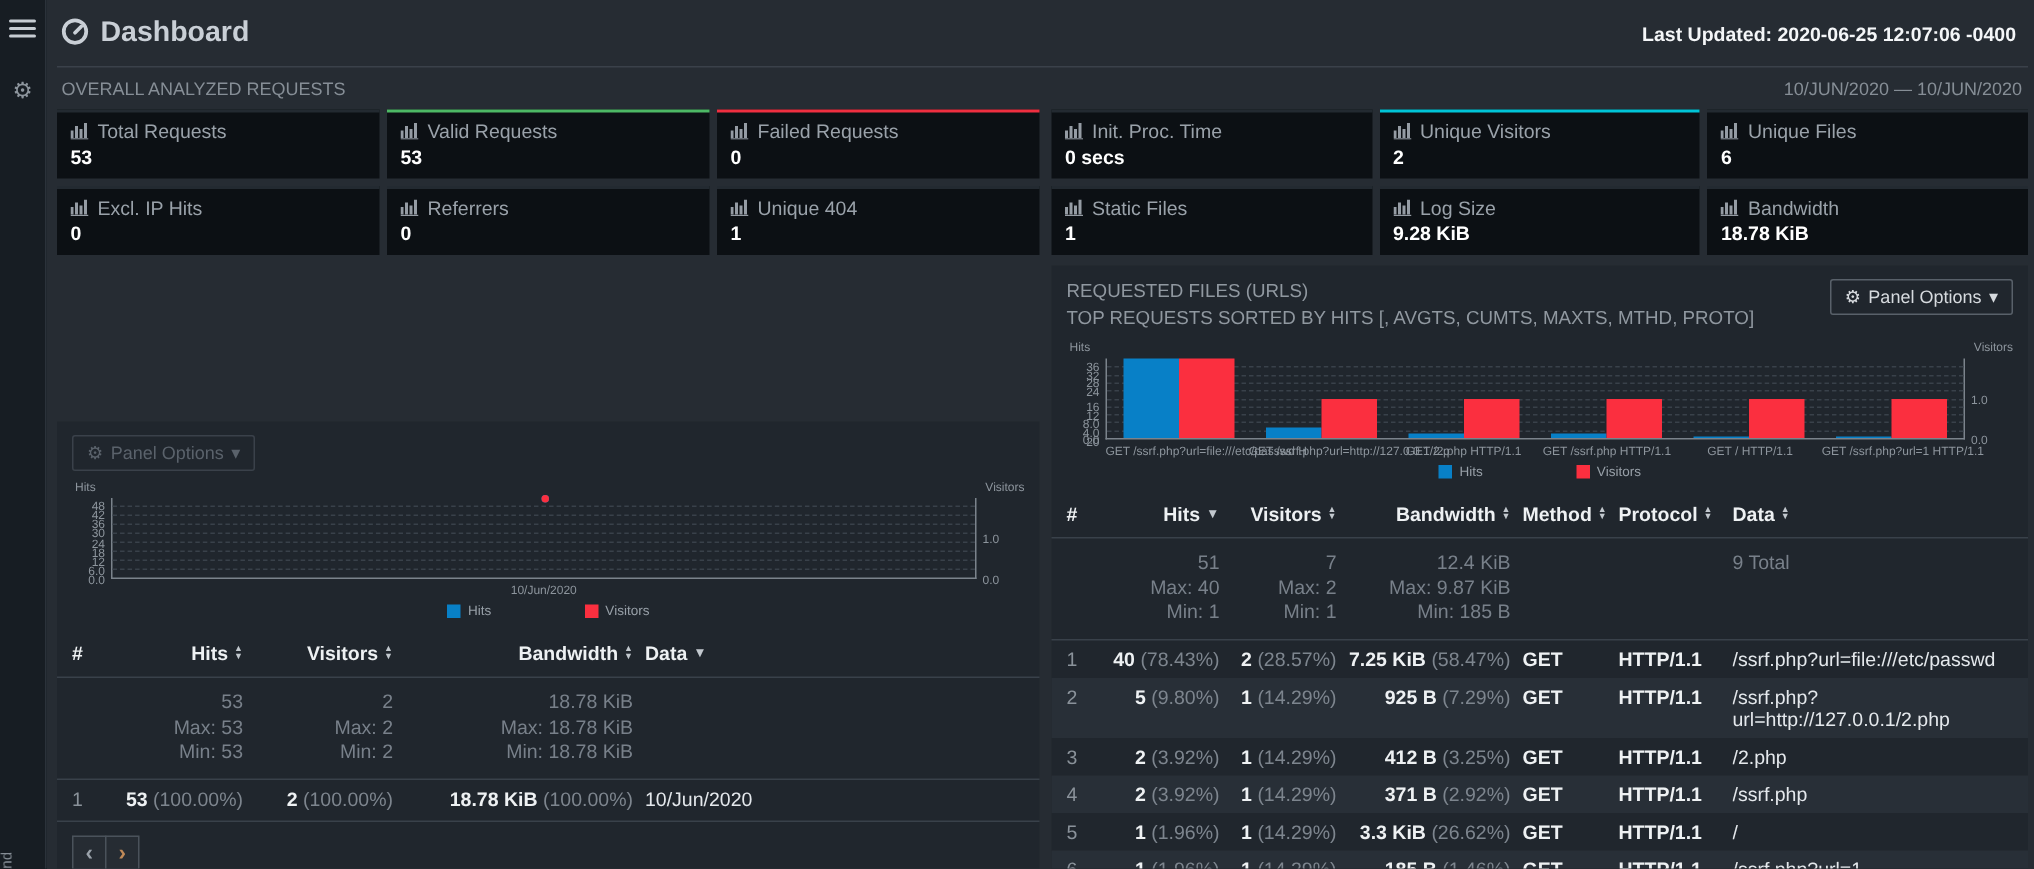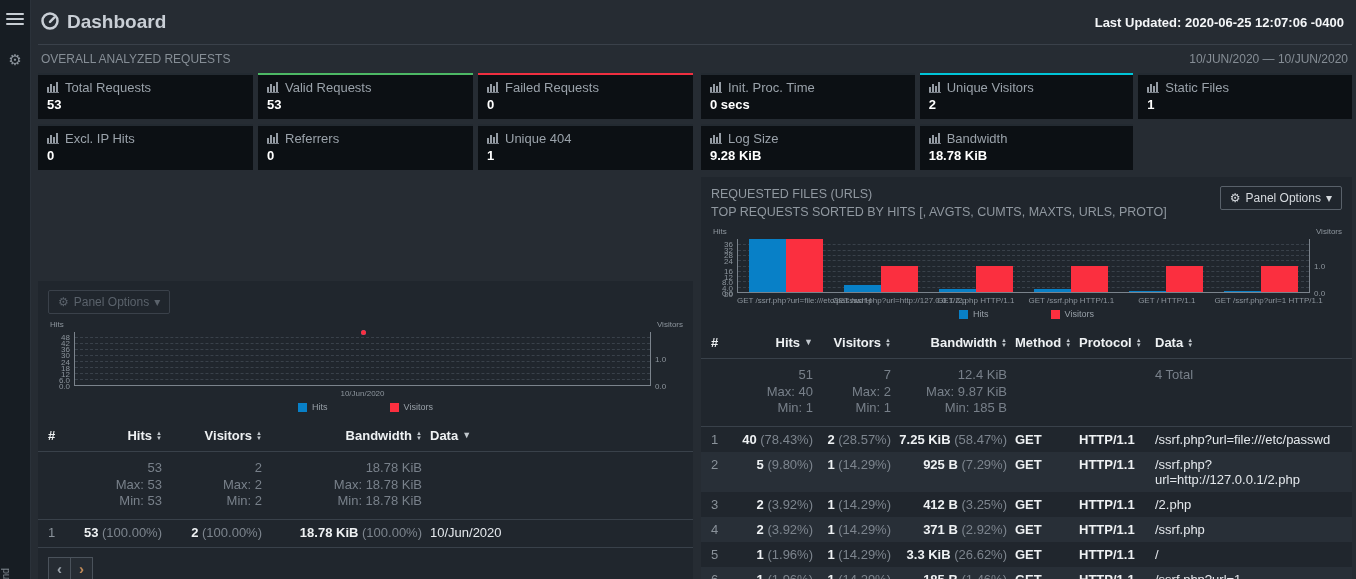--- a/index.html
+++ b/index.html
@@ -216,20 +216,33 @@
         </div>
         <div class="tile">
           <div class="lbl">
             <svg width="12" height="11" viewBox="0 0 12 11">
               <rect x="0" y="5" width="2" height="5" fill="#959ca4"></rect>
               <rect x="3" y="2" width="2" height="8" fill="#959ca4"></rect>
               <rect x="6" y="4" width="2" height="6" fill="#959ca4"></rect>
               <rect x="9" y="0" width="2" height="10" fill="#959ca4"></rect>
               <rect x="0" y="10.2" width="12" height="0.9" fill="#959ca4"></rect>
             </svg>
+            <span>Unique Files</span>
+          </div>
+          <div class="val">6</div>
+        </div>
+        <div class="tile">
+          <div class="lbl">
+            <svg width="12" height="11" viewBox="0 0 12 11">
+              <rect x="0" y="5" width="2" height="5" fill="#959ca4"></rect>
+              <rect x="3" y="2" width="2" height="8" fill="#959ca4"></rect>
+              <rect x="6" y="4" width="2" height="6" fill="#959ca4"></rect>
+              <rect x="9" y="0" width="2" height="10" fill="#959ca4"></rect>
+              <rect x="0" y="10.2" width="12" height="0.9" fill="#959ca4"></rect>
+            </svg>
             <span>Static Files</span>
           </div>
           <div class="val">1</div>
         </div>
         <div class="tile">
           <div class="lbl">
             <svg width="12" height="11" viewBox="0 0 12 11">
               <rect x="0" y="5" width="2" height="5" fill="#959ca4"></rect>
               <rect x="3" y="2" width="2" height="8" fill="#959ca4"></rect>
               <rect x="6" y="4" width="2" height="6" fill="#959ca4"></rect>
@@ -367,21 +380,21 @@
       <div class="pager">
         <button class="pbtn prev">‹</button>
         <button class="pbtn next">›</button>
       </div>
     </section>
 
     <section class="panel col-r">
       <div class="panel-h">
         <div class="panel-title">
           <div>REQUESTED FILES (URLS)</div>
-          <div>TOP REQUESTS SORTED BY HITS [, AVGTS, CUMTS, MAXTS, URLS, PROTO]</div>
+          <div>TOP REQUESTS SORTED BY HITS [, AVGTS, CUMTS, MAXTS, MTHD, PROTO]</div>
         </div>
         <button class="p-opts">
           <span>⚙</span>
           <span>Panel Options</span>
           <span>▾</span>
         </button>
       </div>
       <div class="chart" id="chart-requests">
           <div class="at at-l">Hits</div>
           <div class="at at-r">Visitors</div>
@@ -510,21 +523,21 @@
               <div>Max: 2</div>
               <div>Min: 1</div>
             </div>
             <div class="cr">
               <div>12.4 KiB</div>
               <div>Max: 9.87 KiB</div>
               <div>Min: 185 B</div>
             </div>
             <div></div>
             <div></div>
-            <div class="cl">4 Total</div>
+            <div class="cl">9 Total</div>
           </div>
           <div class="trow grid-r">
             <div class="idx">1</div>
             <div class="cr"><span class="v">40</span> <span class="pct">(78.43%)</span></div>
             <div class="cr"><span class="v">2</span> <span class="pct">(28.57%)</span></div>
             <div class="cr"><span class="v">7.25 KiB</span> <span class="pct">(58.47%)</span></div>
             <div class="v cl">GET</div>
             <div class="v cl">HTTP/1.1</div>
             <div class="url">/ssrf.php?url=file:///etc/passwd</div>
           </div>

